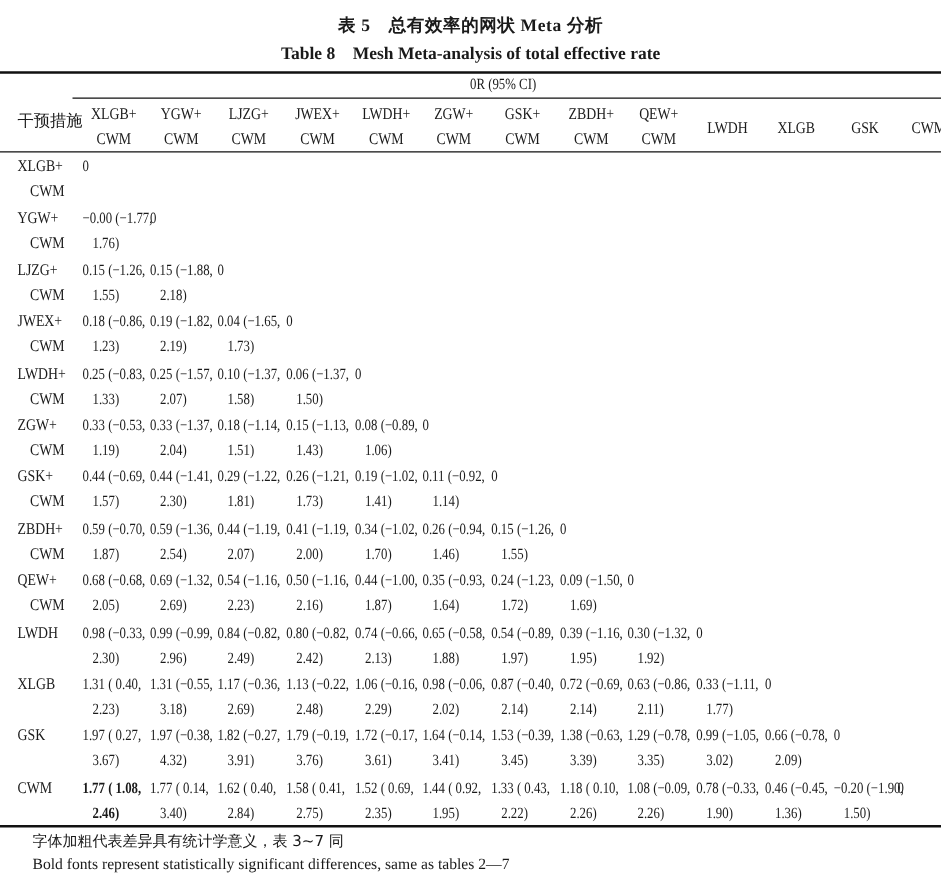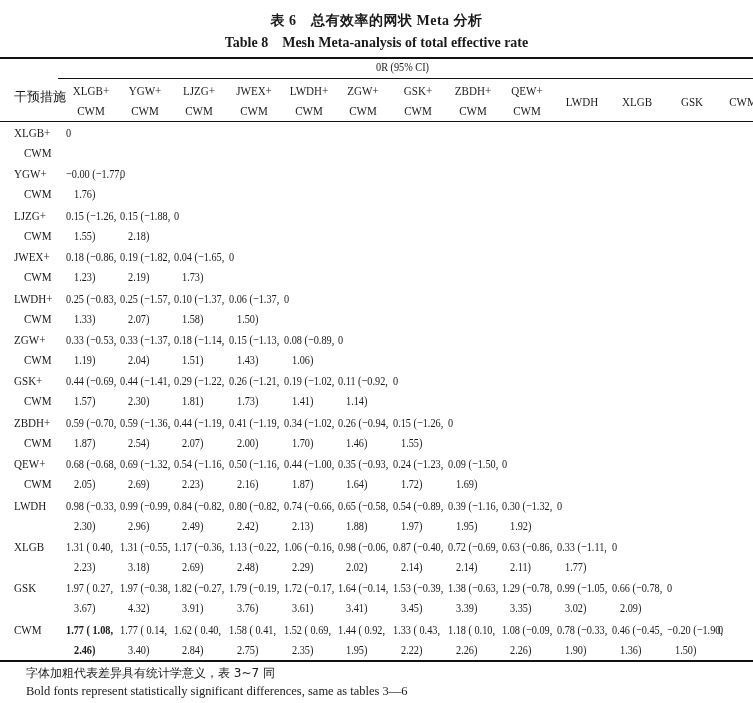--- a/index.html
+++ b/index.html
@@ -28,21 +28,21 @@
 
   .or-head { position: absolute; top: 60px; left: 376px; font-size: 12.5px; transform: scaleX(0.82); transform-origin: left top; }
   .intervention-hdr { position: absolute; top: 88px; left: 14px; font-size: 13px; font-family: "DejaVu Sans", sans-serif; }
 
   .note-cn { position: absolute; top: 665px; left: 26px; font-size: 12px; font-family: "DejaVu Sans", sans-serif; }
   .note-en { position: absolute; top: 684px; left: 26px; font-size: 12.5px; }
 </style>
 </head>
 <body>
 
-<div class="title-cn">表 6　总有效率的网状 Meta 分析</div>
+<div class="title-cn">表 5　总有效率的网状 Meta 分析</div>
 <div class="title-en">Table 8　Mesh Meta-analysis of total effective rate</div>
 
 <div class="rule top"></div>
 <div class="rule mid1"></div>
 <div class="rule mid2"></div>
 <div class="rule bottom"></div>
 
 <div class="or-head">0R (95% CI)</div>
 <div class="intervention-hdr">干预措施</div>
 
@@ -258,13 +258,13 @@
     <div class="cell" style="left: 557px; top: 619.8px;">0.78 (−0.33,</div>
     <div class="cell" style="left: 565px; top: 639.8px;">1.90)</div>
     <div class="cell" style="left: 612px; top: 619.8px;">0.46 (−0.45,</div>
     <div class="cell" style="left: 620px; top: 639.8px;">1.36)</div>
     <div class="cell" style="left: 667px; top: 619.8px;">−0.20 (−1.90,</div>
     <div class="cell" style="left: 675px; top: 639.8px;">1.50)</div>
     <div class="cell" style="left: 718px; top: 619.8px;">0</div>
   </div>
 
 <div class="note-cn">字体加粗代表差异具有统计学意义，表 3~7 同</div>
-<div class="note-en">Bold fonts represent statistically significant differences, same as tables 3—6</div>
+<div class="note-en">Bold fonts represent statistically significant differences, same as tables 2—7</div>
 
 </body></html>

